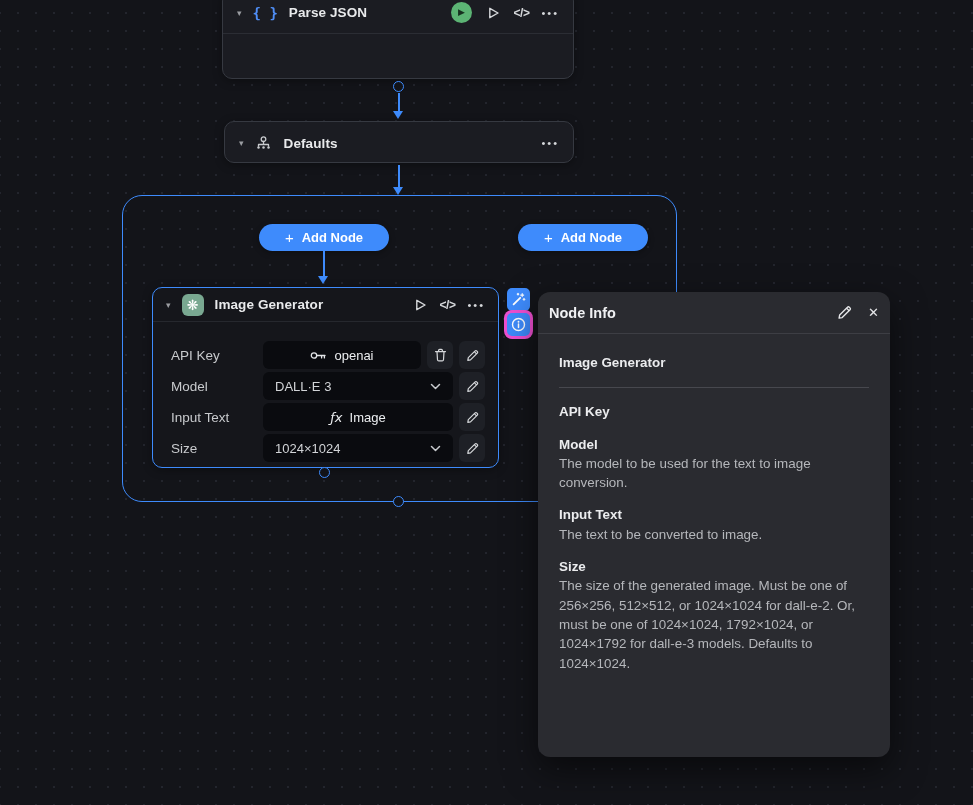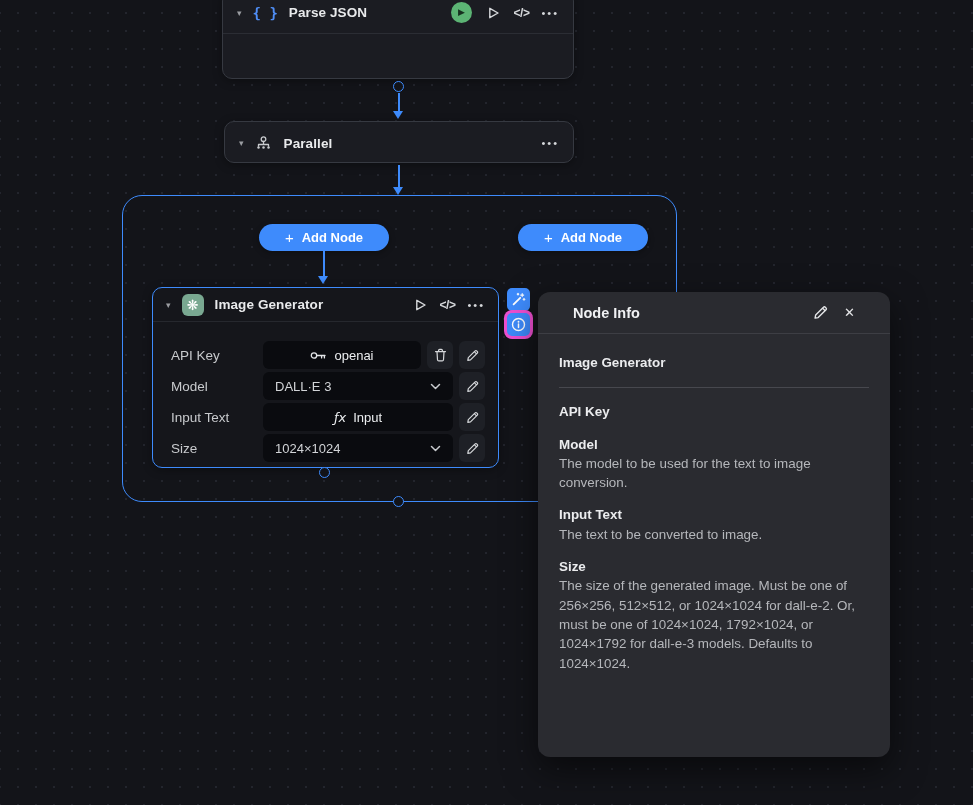--- a/index.html
+++ b/index.html
@@ -96,21 +96,21 @@
   .mini-btn {
     position:absolute; width:23px; height:23px; border-radius:5px; background:#3e8bfc;
     display:flex; align-items:center; justify-content:center; cursor:pointer;
   }
   #info-btn { box-shadow:0 0 0 3px #ee4fd0; }
   
   #node-info {
     position:absolute; left:538px; top:292px; width:352px; height:465px;
     background:#2a2b30; border-radius:12px; box-shadow:0 12px 34px rgba(0,0,0,.55);
   }
-  #node-info .p-header { display:flex; align-items:center; height:41px; padding:0 35px; }
+  #node-info .p-header { display:flex; align-items:center; height:41px; padding:0 11px; }
   .p-title { color:#f0f1f3; font-size:14.5px; font-weight:700; flex:1; }
   .p-hicon { display:flex; align-items:center; justify-content:center; cursor:pointer; color:#e6e7e9; }
   .p-div { height:1px; background:#3d3e44; }
   .p-body { padding:19px 21px 0 21px; font-size:13.4px; line-height:19.3px; color:#b5b7bb; }
   .sec { margin-bottom:13px; }
   .sec h4 { color:#ebecee; font-size:13.4px; font-weight:700; line-height:19.3px; }
   .sec p { margin:0; }
   .sec-div { height:1px; background:#47484e; margin:15px 0 14px 0; }
   .link { color:#4a94f8; text-decoration:none; cursor:pointer; }
   .close-x { font-size:13px; }
@@ -149,21 +149,21 @@
       <span class="caret">▾</span>
       <span class="tree-ic">
         <svg width="17" height="14" viewBox="0 0 17 14">
           <circle cx="8.5" cy="3.2" r="2.3" fill="none" stroke="#c9cbce" stroke-width="1.3"></circle>
           <path d="M8.5 5.5v3M3.5 8.5h10M3.5 8.5v1.6M13.5 8.5v1.6" fill="none" stroke="#c9cbce" stroke-width="1.3" stroke-linecap="round"></path>
           <circle cx="3.5" cy="11.6" r="1.25" fill="#c9cbce"></circle>
           <circle cx="8.5" cy="11.6" r="1.25" fill="#c9cbce"></circle>
           <circle cx="13.5" cy="11.6" r="1.25" fill="#c9cbce"></circle>
         </svg>
       </span>
-      <span class="node-title">Parallel</span>
+      <span class="node-title">Defaults</span>
       <span class="hdr-spacer"></span>
       <span class="hicon dots-glyph">•••</span>
     </div>
   </div>
 
   <div class="edge-line" style="left:397.5px; top:165px; height:23px;"></div>
   <div class="arrow-head" style="left:393px; top:187px;"></div>
 
   <div id="group-frame"></div>
 
@@ -236,21 +236,21 @@
               </svg>
           </span>
         </span>
       </div>
 
       <div class="f-row">
         <span class="field-label">Input Text</span>
         <span class="ctrl">
           <span class="pill w-edit">
             <span class="fx"><i>ƒx</i></span>
-            <span>Input</span>
+            <span>Image</span>
           </span>
           <span class="sq-btn">
             <svg width="13" height="13" viewBox="0 0 13 13">
                 <path d="M1.8 11.4l.5-2.7 6.8-6.8a1.1 1.1 0 011.6 0l.6.6a1.1 1.1 0 010 1.6l-6.8 6.8zM8.3 2.7l2.2 2.2" fill="none" stroke="#d6d8db" stroke-width="1.2" stroke-linecap="round" stroke-linejoin="round"></path>
               </svg>
           </span>
         </span>
       </div>
 
       <div class="f-row">

